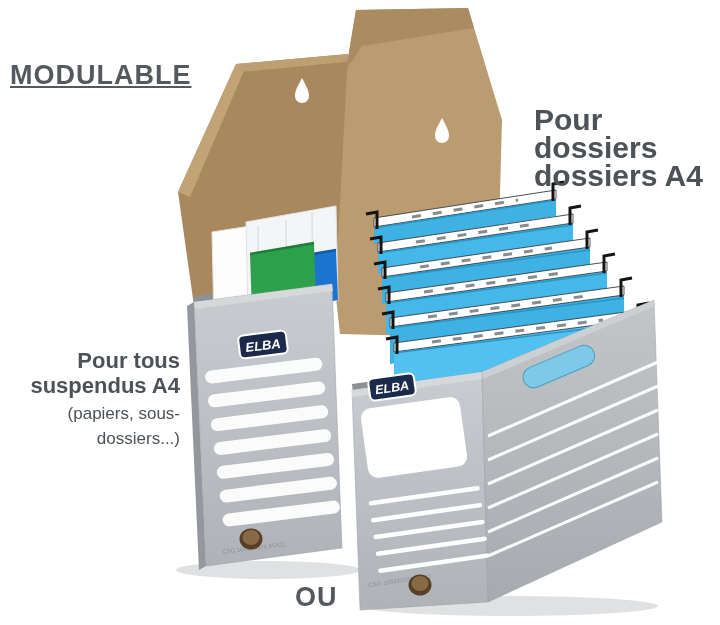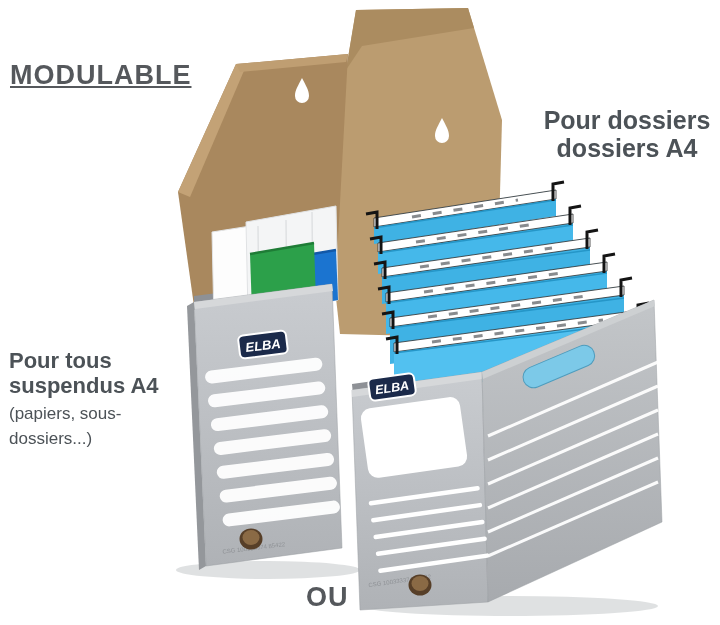--- a/index.html
+++ b/index.html
@@ -1,23 +1,23 @@
 <!DOCTYPE html>
 <html><head>
 <meta charset="utf-8">
 <style>
   html,body{margin:0;padding:0;background:#ffffff;font-family:"Liberation Sans",sans-serif;}
   .stage{position:relative;width:720px;height:625px;background:#ffffff;overflow:hidden;}
   .stage svg{position:absolute;left:0;top:0;}
   .caption{position:absolute;color:#4c5257;font-weight:bold;}
   .modulable{left:10px;top:60px;font-size:27px;letter-spacing:1px;color:#55585c;text-decoration:underline;}
-  .right-caption{left:534px;top:106px;width:186px;font-size:25px;line-height:28px;text-align:center;}
-  .left-caption{left:0px;top:348px;width:180px;font-size:22px;line-height:25px;text-align:left;margin-left:9px;}
+  .right-caption{left:534px;top:106px;width:186px;font-size:30px;line-height:28px;text-align:left;}
+  .left-caption{left:0px;top:348px;width:180px;font-size:22px;line-height:25px;text-align:right;}
   .left-caption .sub{display:block;font-size:17px;font-weight:normal;margin-top:3px;}
-  .ou{left:306px;top:582px;font-size:27px;color:#55585c;letter-spacing:1px;}
+  .ou{left:295px;top:582px;font-size:27px;color:#55585c;letter-spacing:1px;}
   .logo-text{font-family:"Liberation Sans",sans-serif;font-weight:bold;font-style:italic;fill:#ffffff;}
   .code-text{font-family:"Liberation Sans",sans-serif;fill:#8f9296;}
 </style>
 </head>
 <body>
 
 <div class="stage">
 
 <svg width="720" height="625" viewBox="0 0 720 625">
   <defs>

